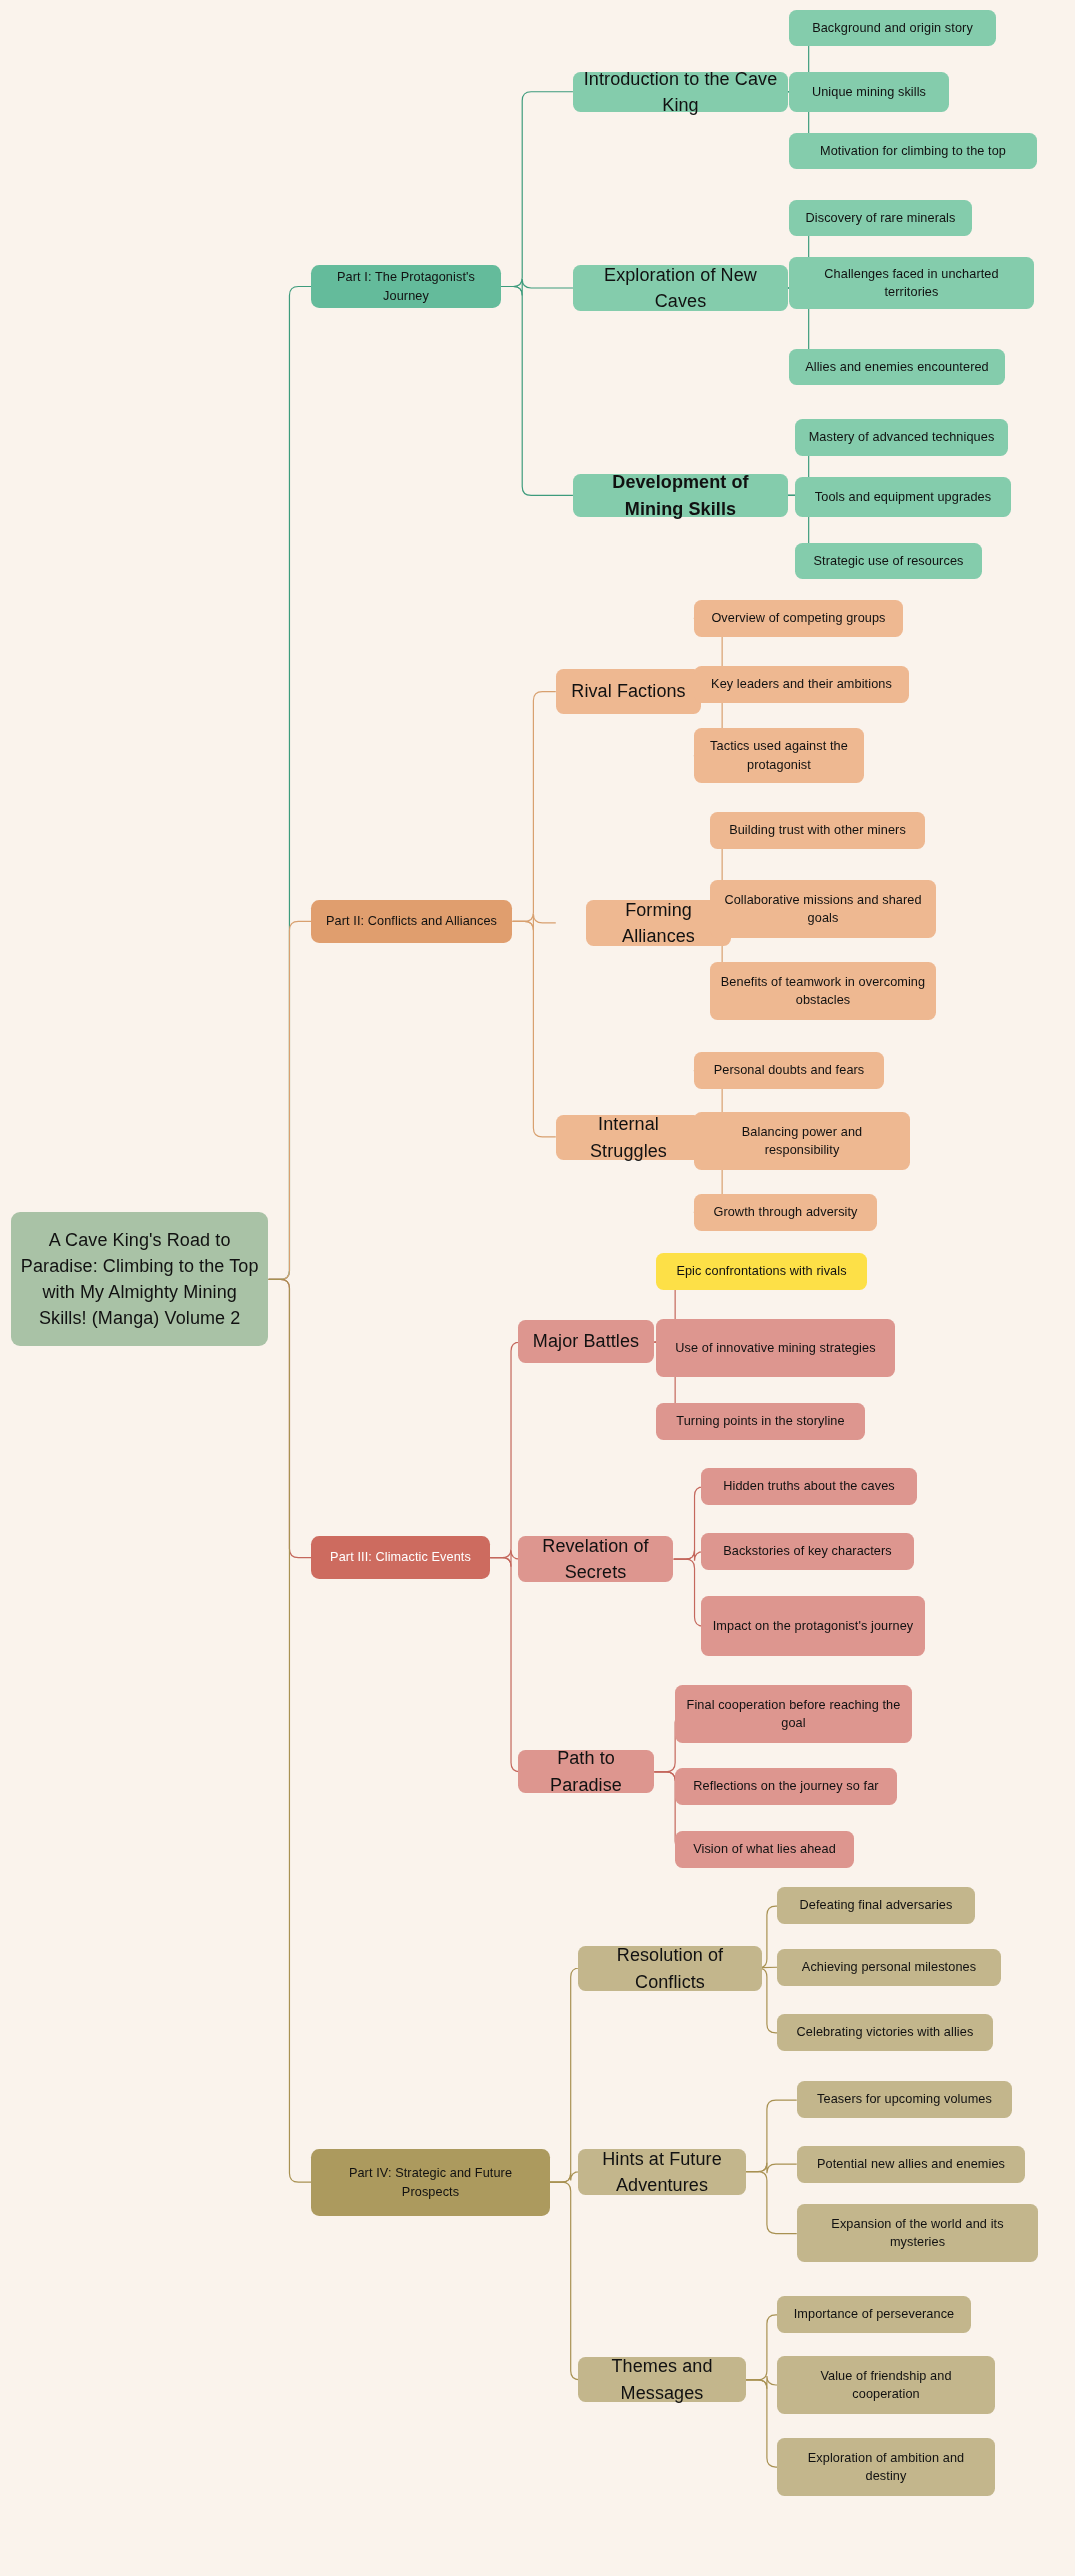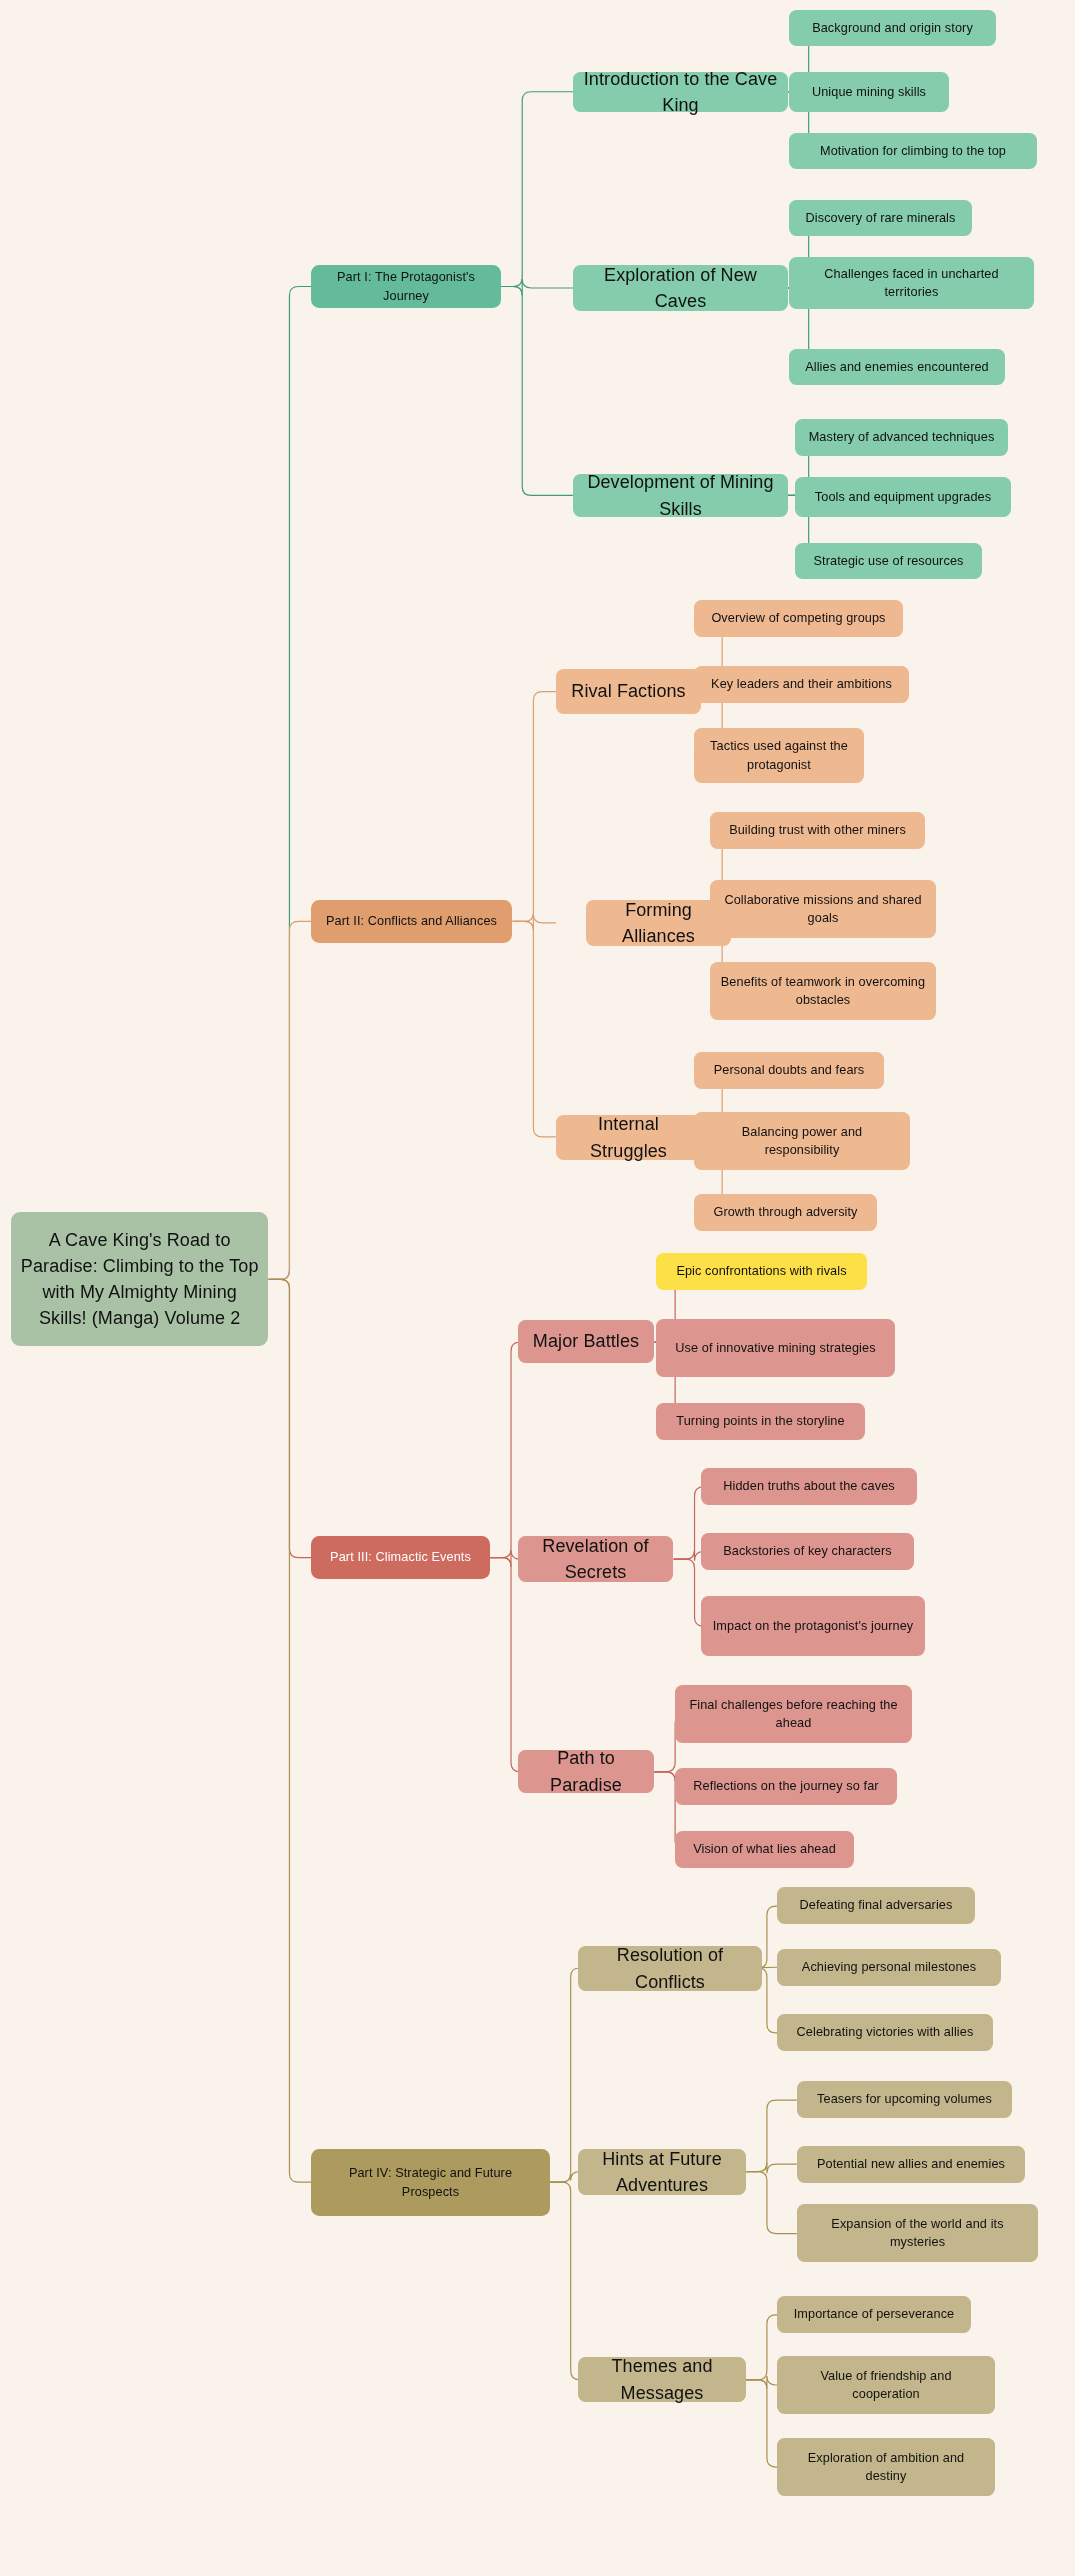--- a/index.html
+++ b/index.html
@@ -104,21 +104,21 @@
 <div class="node root" style="left: 11.2px; top: 1212px; width: 257px; height: 134px; background: rgb(169, 194, 166); color: rgb(17, 17, 17);">A Cave King's Road to Paradise: Climbing to the Top with My Almighty Mining Skills! (Manga) Volume 2</div>
     <div class="node lvl1" style="left: 311px; top: 265px; width: 190px; height: 43px; background: rgb(100, 187, 155); color: rgb(17, 17, 17);">Part I: The Protagonist's Journey</div>
     <div class="node lvl2" style="left: 573px; top: 72px; width: 215px; height: 40px; background: rgb(132, 204, 172); color: rgb(17, 17, 17);">Introduction to the Cave King</div>
     <div class="node lvl3" style="left: 789px; top: 10.4px; width: 207px; height: 36px; background: rgb(132, 204, 172); color: rgb(17, 17, 17);">Background and origin story</div>
     <div class="node lvl3" style="left: 789px; top: 72px; width: 160px; height: 40px; background: rgb(132, 204, 172); color: rgb(17, 17, 17);">Unique mining skills</div>
     <div class="node lvl3" style="left: 789px; top: 133px; width: 248px; height: 36px; background: rgb(132, 204, 172); color: rgb(17, 17, 17);">Motivation for climbing to the top</div>
     <div class="node lvl2" style="left: 573px; top: 265px; width: 215px; height: 46px; background: rgb(132, 204, 172); color: rgb(17, 17, 17);">Exploration of New Caves</div>
     <div class="node lvl3" style="left: 789px; top: 200px; width: 183px; height: 36px; background: rgb(132, 204, 172); color: rgb(17, 17, 17);">Discovery of rare minerals</div>
     <div class="node lvl3" style="left: 789px; top: 257px; width: 245px; height: 52px; background: rgb(132, 204, 172); color: rgb(17, 17, 17);">Challenges faced in uncharted territories</div>
     <div class="node lvl3" style="left: 789px; top: 349px; width: 216px; height: 36px; background: rgb(132, 204, 172); color: rgb(17, 17, 17);">Allies and enemies encountered</div>
-    <div class="node lvl2" style="left: 573px; top: 474px; width: 215px; height: 43px; background: rgb(132, 204, 172); color: rgb(17, 17, 17);">Development of Mining Skills</div>
+    <div class="node lvl2" style="left: 573px; top: 474px; width: 215px; height: 43px; background: rgb(132, 204, 172); color: rgb(17, 17, 17); font-weight: bold;">Development of Mining Skills</div>
     <div class="node lvl3" style="left: 795px; top: 419px; width: 213px; height: 37px; background: rgb(132, 204, 172); color: rgb(17, 17, 17);">Mastery of advanced techniques</div>
     <div class="node lvl3" style="left: 795px; top: 477px; width: 216px; height: 40px; background: rgb(132, 204, 172); color: rgb(17, 17, 17);">Tools and equipment upgrades</div>
     <div class="node lvl3" style="left: 795px; top: 543px; width: 187px; height: 36px; background: rgb(132, 204, 172); color: rgb(17, 17, 17);">Strategic use of resources</div>
     <div class="node lvl1" style="left: 311px; top: 900px; width: 201px; height: 43px; background: rgb(224, 158, 110); color: rgb(17, 17, 17);">Part II: Conflicts and Alliances</div>
     <div class="node lvl2" style="left: 556px; top: 669px; width: 145px; height: 45px; background: rgb(238, 184, 145); color: rgb(17, 17, 17);">Rival Factions</div>
     <div class="node lvl3" style="left: 694px; top: 600px; width: 209px; height: 37px; background: rgb(238, 184, 145); color: rgb(17, 17, 17);">Overview of competing groups</div>
     <div class="node lvl3" style="left: 694px; top: 666px; width: 215px; height: 37px; background: rgb(238, 184, 145); color: rgb(17, 17, 17);">Key leaders and their ambitions</div>
     <div class="node lvl3" style="left: 694px; top: 728px; width: 170px; height: 55px; background: rgb(238, 184, 145); color: rgb(17, 17, 17);">Tactics used against the protagonist</div>
     <div class="node lvl2" style="left: 556px; top: 900px; width: 145px; height: 46px; background: rgb(238, 184, 145); color: rgb(17, 17, 17); margin-left: 30px;">Forming Alliances</div>
     <div class="node lvl3" style="left: 710px; top: 812px; width: 215px; height: 37px; background: rgb(238, 184, 145); color: rgb(17, 17, 17);">Building trust with other miners</div>
@@ -131,21 +131,21 @@
     <div class="node lvl1" style="left: 311px; top: 1536px; width: 179px; height: 43px; background: rgb(205, 107, 95); color: rgb(255, 255, 255);">Part III: Climactic Events</div>
     <div class="node lvl2" style="left: 518px; top: 1320px; width: 136px; height: 43px; background: rgb(221, 150, 143); color: rgb(17, 17, 17);">Major Battles</div>
     <div class="node lvl3" style="left: 656px; top: 1253px; width: 211px; height: 37px; background: #fde047; color: rgb(17, 17, 17);">Epic confrontations with rivals</div>
     <div class="node lvl3" style="left: 656px; top: 1319px; width: 239px; height: 58px; background: rgb(221, 150, 143); color: rgb(17, 17, 17);">Use of innovative mining strategies</div>
     <div class="node lvl3" style="left: 656px; top: 1403px; width: 209px; height: 37px; background: rgb(221, 150, 143); color: rgb(17, 17, 17);">Turning points in the storyline</div>
     <div class="node lvl2" style="left: 518px; top: 1536px; width: 155px; height: 46px; background: rgb(221, 150, 143); color: rgb(17, 17, 17);">Revelation of Secrets</div>
     <div class="node lvl3" style="left: 701px; top: 1468px; width: 216px; height: 37px; background: rgb(221, 150, 143); color: rgb(17, 17, 17);">Hidden truths about the caves</div>
     <div class="node lvl3" style="left: 701px; top: 1533px; width: 213px; height: 37px; background: rgb(221, 150, 143); color: rgb(17, 17, 17);">Backstories of key characters</div>
     <div class="node lvl3" style="left: 701px; top: 1596px; width: 224px; height: 60px; background: rgb(221, 150, 143); color: rgb(17, 17, 17);">Impact on the protagonist's journey</div>
     <div class="node lvl2" style="left: 518px; top: 1750px; width: 136px; height: 43px; background: rgb(221, 150, 143); color: rgb(17, 17, 17);">Path to Paradise</div>
-    <div class="node lvl3" style="left: 675px; top: 1685px; width: 237px; height: 58px; background: rgb(221, 150, 143); color: rgb(17, 17, 17);">Final challenges before reaching the ahead</div>
+    <div class="node lvl3" style="left: 675px; top: 1685px; width: 237px; height: 58px; background: rgb(221, 150, 143); color: rgb(17, 17, 17);">Final cooperation before reaching the goal</div>
     <div class="node lvl3" style="left: 675px; top: 1768px; width: 222px; height: 37px; background: rgb(221, 150, 143); color: rgb(17, 17, 17);">Reflections on the journey so far</div>
     <div class="node lvl3" style="left: 675px; top: 1831px; width: 179px; height: 37px; background: rgb(221, 150, 143); color: rgb(17, 17, 17);">Vision of what lies ahead</div>
     <div class="node lvl1" style="left: 311px; top: 2149px; width: 239px; height: 67px; background: rgb(172, 154, 94); color: rgb(17, 17, 17);">Part IV: Strategic and Future Prospects</div>
     <div class="node lvl2" style="left: 578px; top: 1946px; width: 184px; height: 45px; background: rgb(195, 182, 140); color: rgb(17, 17, 17);">Resolution of Conflicts</div>
     <div class="node lvl3" style="left: 777px; top: 1887px; width: 198px; height: 37px; background: rgb(195, 182, 140); color: rgb(17, 17, 17);">Defeating final adversaries</div>
     <div class="node lvl3" style="left: 777px; top: 1949px; width: 224px; height: 37px; background: rgb(195, 182, 140); color: rgb(17, 17, 17);">Achieving personal milestones</div>
     <div class="node lvl3" style="left: 777px; top: 2014px; width: 216px; height: 37px; background: rgb(195, 182, 140); color: rgb(17, 17, 17);">Celebrating victories with allies</div>
     <div class="node lvl2" style="left: 578px; top: 2149px; width: 168px; height: 46px; background: rgb(195, 182, 140); color: rgb(17, 17, 17);">Hints at Future Adventures</div>
     <div class="node lvl3" style="left: 797px; top: 2081px; width: 215px; height: 37px; background: rgb(195, 182, 140); color: rgb(17, 17, 17);">Teasers for upcoming volumes</div>
     <div class="node lvl3" style="left: 797px; top: 2146px; width: 228px; height: 37px; background: rgb(195, 182, 140); color: rgb(17, 17, 17);">Potential new allies and enemies</div>

